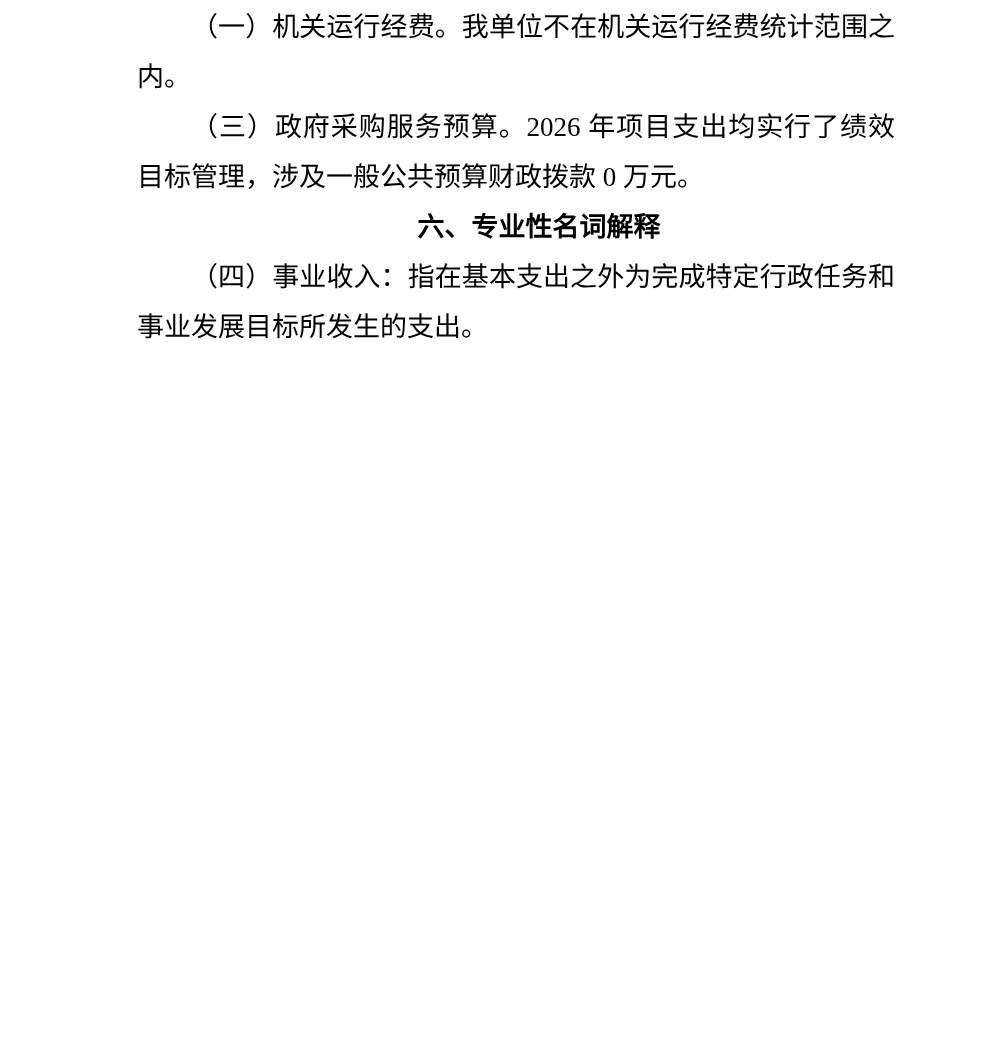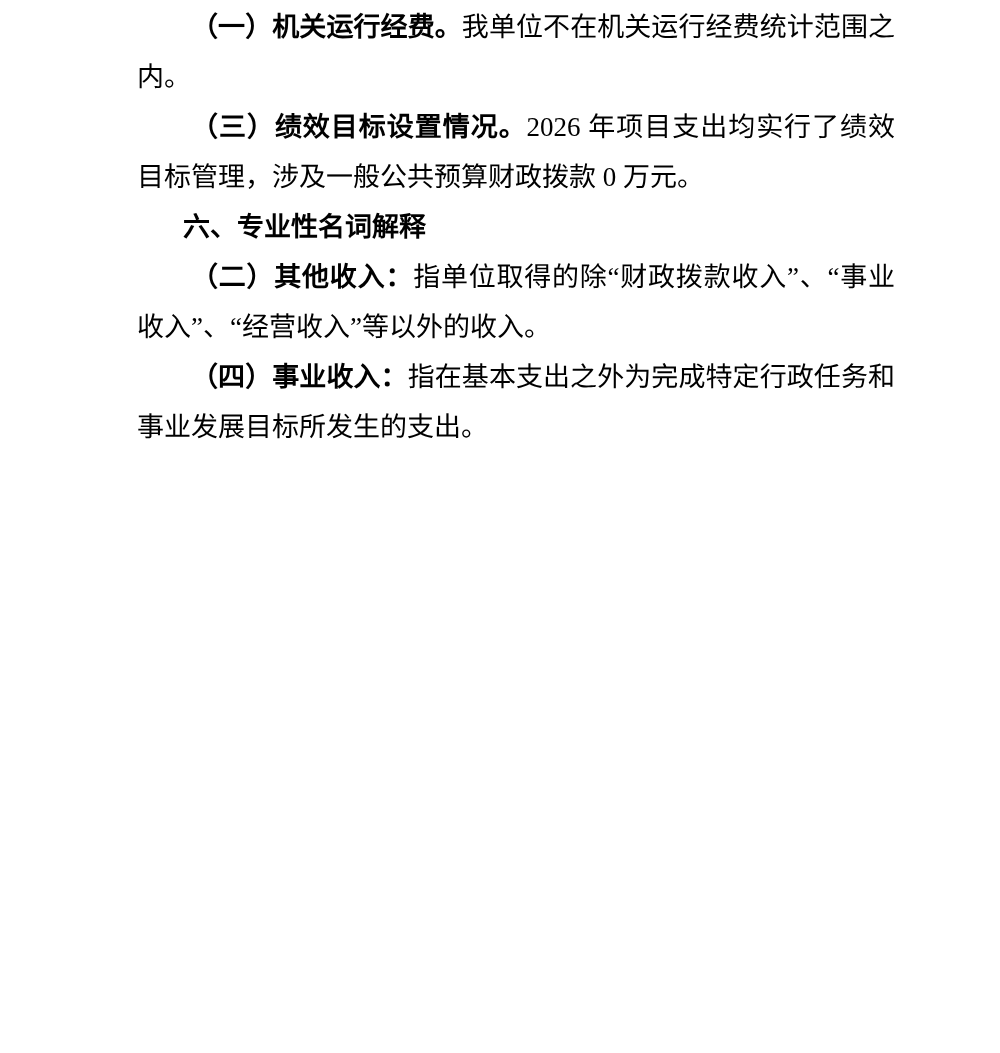--- a/index.html
+++ b/index.html
@@ -21,42 +21,41 @@
     font-size: 27px;
     line-height: 50px;
     text-align: justify;
     text-justify: inter-ideograph;
   }
   .para {
     text-indent: 54px;
     margin: 0;
   }
   .para .lead {
-    font-weight: bold;
+    font-weight: normal;
   }
   .heading {
     font-family: "Liberation Sans", "DejaVu Sans", sans-serif;
     font-weight: bold;
     font-size: 27px;
     line-height: 50px;
     text-indent: 46px;
-    text-align: left;
+    text-align: center;
     margin: 0;
   }
 </style>
 </head>
 <body>
 
 <div class="page" style="background: rgb(255, 255, 255); color: rgb(0, 0, 0);">
   <p class="para"><span class="lead">（一）机关运行经费。</span><span class="body-text">我单位不在机关运行经费统计范围之内。</span></p>
 
 
-  <p class="para"><span class="lead">（三）绩效目标设置情况。</span><span class="body-text">2026 年项目支出均实行了绩效目标管理，涉及一般公共预算财政拨款 0 万元。</span></p>
+  <p class="para"><span class="lead">（三）政府采购服务预算。</span><span class="body-text">2026 年项目支出均实行了绩效目标管理，涉及一般公共预算财政拨款 0 万元。</span></p>
 
 
   <h2 class="heading">六、专业性名词解释</h2>
 
 
-  <p class="para"><span class="lead">（二）其他收入：</span><span class="body-text">指单位取得的除“财政拨款收入”、“事业收入”、“经营收入”等以外的收入。</span></p>
 
 
   <p class="para"><span class="lead">（四）事业收入：</span><span class="body-text">指在基本支出之外为完成特定行政任务和事业发展目标所发生的支出。</span></p>
 </div>
 
 </body></html>

